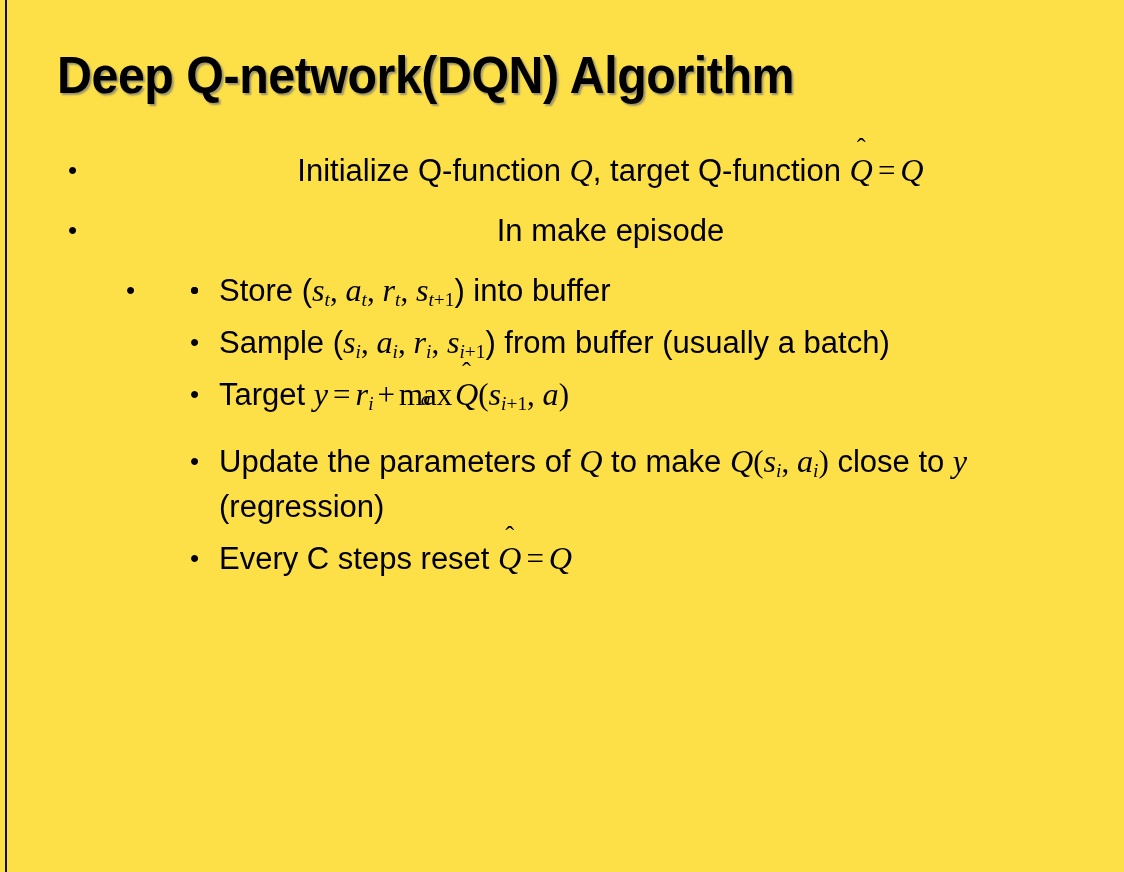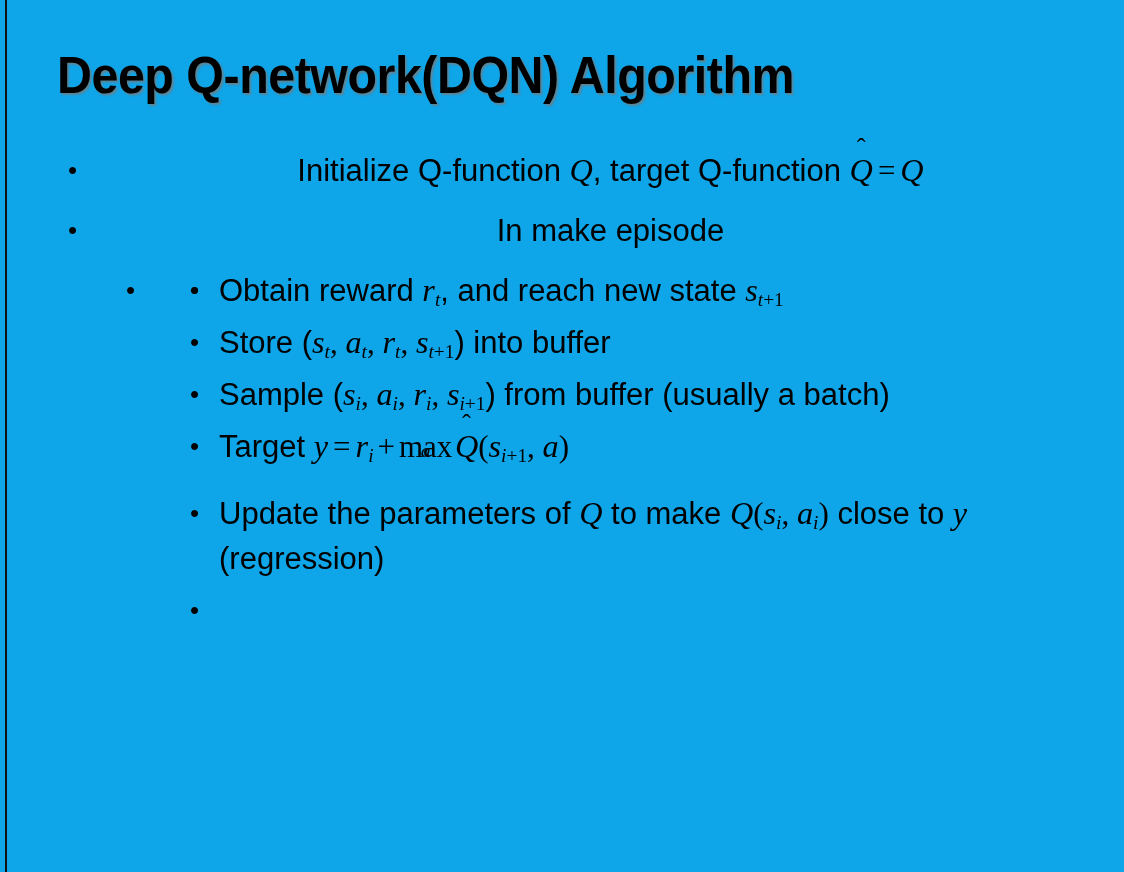--- a/index.html
+++ b/index.html
@@ -13,21 +13,21 @@
     overflow: hidden;
     font-family: "Liberation Sans", sans-serif;
     color: #000000;
     -webkit-font-smoothing: antialiased;
   }
 
   #slide {
     position: relative;
     width: 1124px;
     height: 872px;
-    background: #0ea5e9;
+    background: #fde047;
     box-sizing: border-box;
   }
 
   
   #left-rule {
     position: absolute;
     left: 5px;
     top: 0;
     width: 2px;
     height: 872px;
@@ -193,21 +193,20 @@
     <div class="bullet-row lvl2">
       <span class="marker">•</span>
     </div>
 
     <div class="bullet-row lvl3">
       <span class="marker">•</span>
     </div>
 
     <div class="bullet-row lvl3">
       <span class="marker">•</span>
-      <span class="btext"><span>Obtain reward </span><span class="mi"><span>r</span><sub class="sb">t</sub></span><span>, and reach new state </span><span class="mi"><span>s</span><sub class="sb"><span>t</span><span class="up">+</span><span class="up">1</span></sub></span></span>
     </div>
 
     <div class="bullet-row lvl3">
       <span class="marker">•</span>
       <span class="btext"><span>Store (</span><span class="mi"><span>s</span><sub class="sb">t</sub></span><span class="mn">, </span><span class="mi"><span>a</span><sub class="sb">t</sub></span><span class="mn">, </span><span class="mi"><span>r</span><sub class="sb">t</sub></span><span class="mn">, </span><span class="mi"><span>s</span><sub class="sb"><span>t</span><span class="up">+</span><span class="up">1</span></sub></span><span>) into buffer</span></span>
     </div>
 
     <div class="bullet-row lvl3">
       <span class="marker">•</span>
       <span class="btext"><span>Sample (</span><span class="mi"><span>s</span><sub class="sb">i</sub></span><span class="mn">, </span><span class="mi"><span>a</span><sub class="sb">i</sub></span><span class="mn">, </span><span class="mi"><span>r</span><sub class="sb">i</sub></span><span class="mn">, </span><span class="mi"><span>s</span><sub class="sb"><span>i</span><span class="up">+</span><span class="up">1</span></sub></span><span>) from buffer (usually a batch)</span></span>
@@ -218,16 +217,17 @@
       <span class="btext"><span>Target </span><span class="mi">y</span><span class="mo-eq">=</span><span class="mi"><span>r</span><sub class="sb">i</sub></span><span class="mo-plus">+</span><span class="underop"><span class="mop">max</span><span class="under">a</span></span><span> </span><span class="hat"><span class="acc">̂</span><span>Q</span></span><span class="mn">(</span><span class="mi"><span>s</span><sub class="sb"><span>i</span><span class="up">+</span><span class="up">1</span></sub></span><span class="mn">, </span><span class="mi">a</span><span class="mn">)</span></span>
     </div>
 
     <div class="bullet-row lvl3">
       <span class="marker">•</span>
       <span class="btext"><span>Update the parameters of </span><span class="mi">Q</span><span> to make </span><span class="mi">Q</span><span class="mn">(</span><span class="mi"><span>s</span><sub class="sb">i</sub></span><span class="mn">, </span><span class="mi"><span>a</span><sub class="sb">i</sub></span><span class="mn">)</span><span> close to </span><span class="mi">y</span><span> (regression)</span></span>
     </div>
 
     <div class="bullet-row lvl3">
       <span class="marker">•</span>
+      <span class="btext"><span>Every C steps reset </span><span class="hat"><span class="acc">̂</span><span>Q</span></span><span class="mo-eq">=</span><span class="mi">Q</span></span>
     </div>
 
   </div>
 </div>
 
 </body></html>

